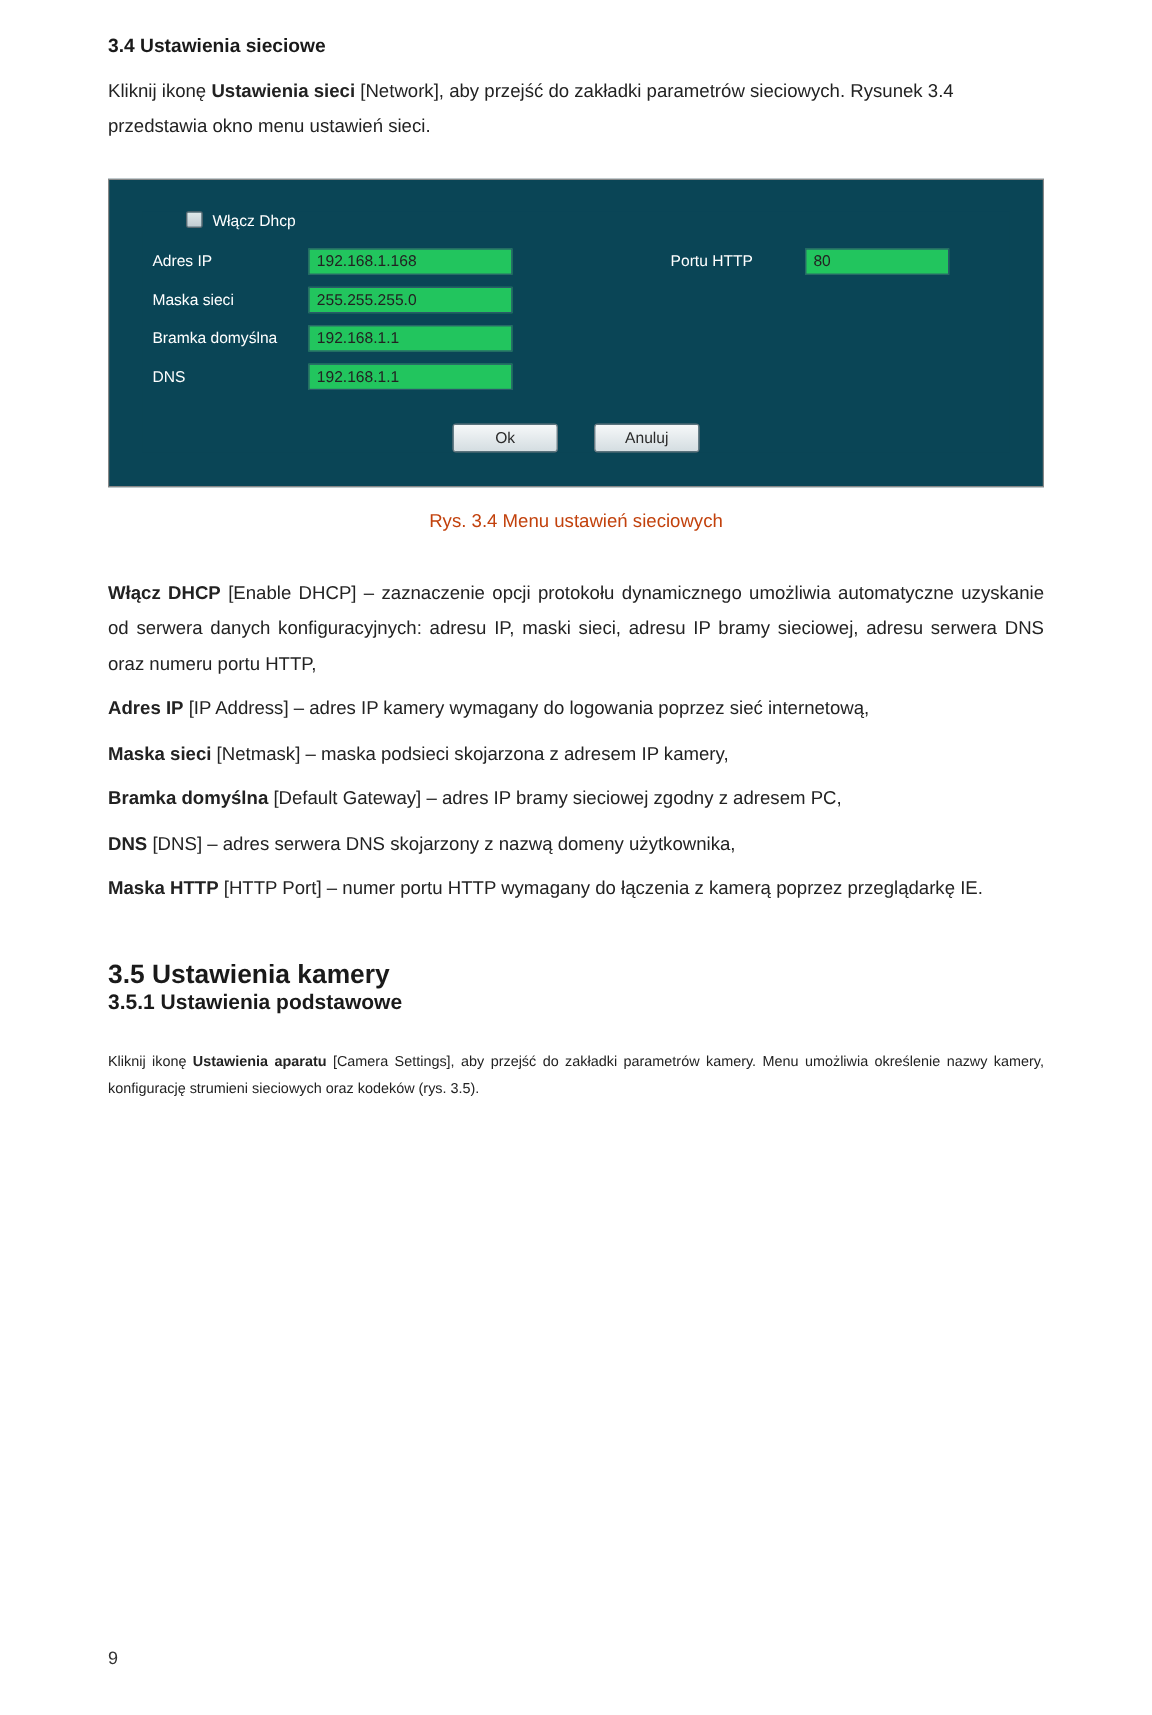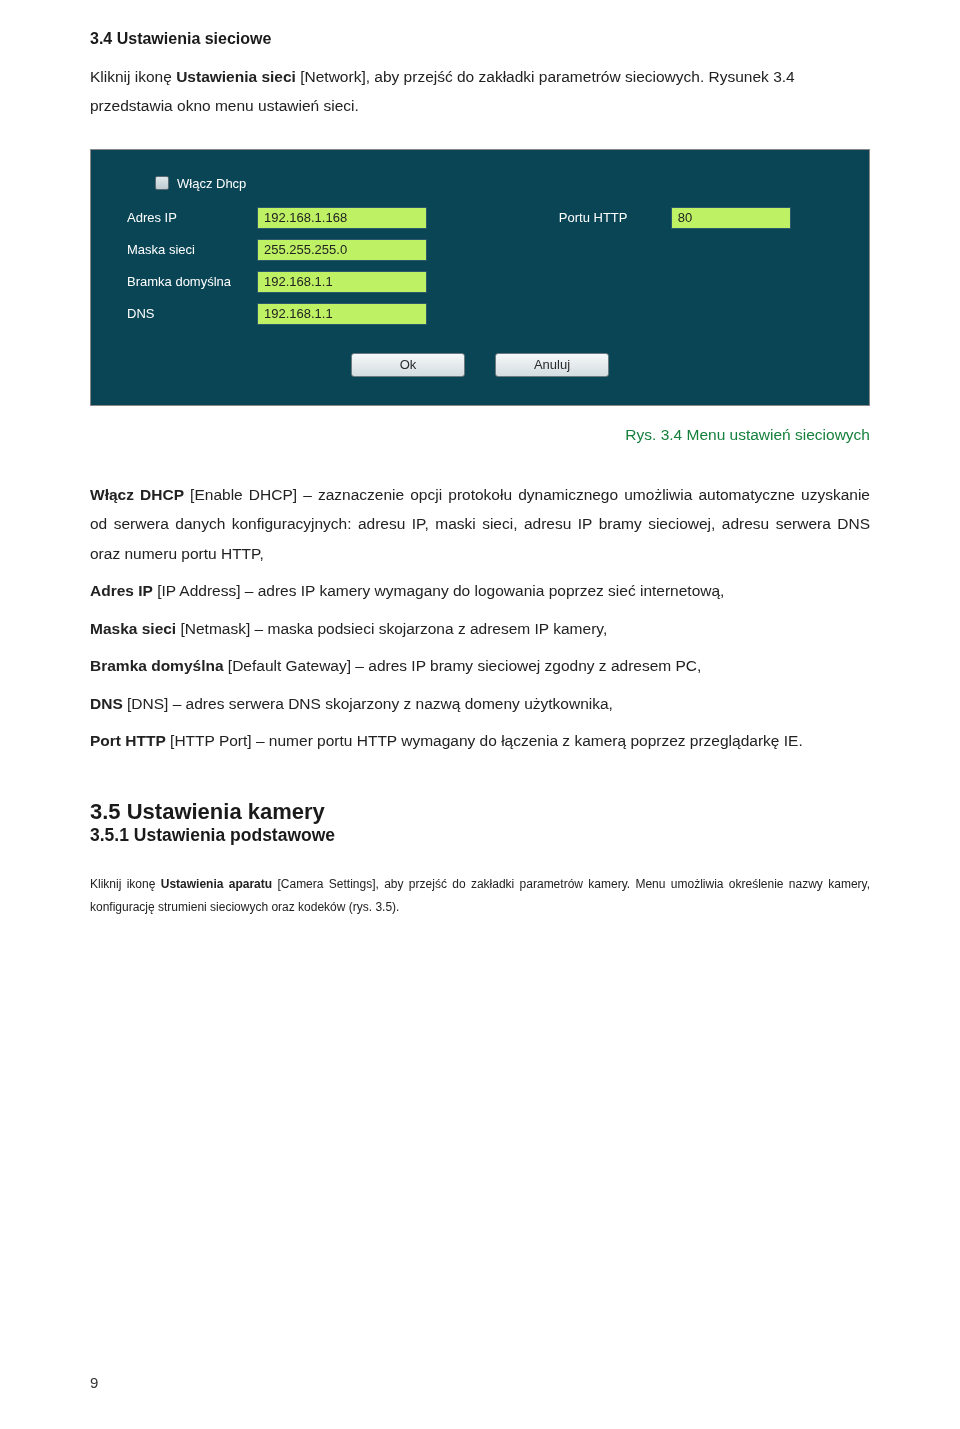--- a/index.html
+++ b/index.html
@@ -67,48 +67,48 @@
   }
   .form-label {
     color: #fff;
     font-size: 13px;
     width: 130px;
   }
   .form-input {
     flex: 1;
     max-width: 170px;
     height: 22px;
-    background: #bef264;
+    background: #22c55e;
     border: 1px solid #2b596a;
     font-size: 13px;
     padding: 0 6px;
     color: #222;
     font-family: inherit;
   }
   .button-row {
     display: flex;
     justify-content: center;
     gap: 30px;
     margin-top: 18px;
   }
   .ui-button {
-    width: 114px;
+    width: 88px;
     height: 24px;
     background: linear-gradient(#f6f8f9, #d4dde1);
     border: 1px solid #6a7a82;
     border-radius: 3px;
     font-size: 13px;
     color: #2a2a2a;
     cursor: pointer;
     font-family: inherit;
   }
   .caption {
-    text-align: right;
+    text-align: center;
     font-size: 15.5px;
-    color: #15803d;
+    color: #c2410c;
     margin-bottom: 36px;
   }
   .desc-block { margin-bottom: 8px; }
   .desc-block p {
     font-size: 15.5px;
     line-height: 1.9;
     text-align: justify;
     color: #222;
   }
   h2.heading35 {
@@ -198,21 +198,21 @@
 <div class="desc-block">
   <p><span class="bold">Maska sieci</span><span> [Netmask] – maska podsieci skojarzona z adresem IP kamery,</span></p>
 </div>
 <div class="desc-block">
   <p><span class="bold">Bramka domyślna</span><span> [Default Gateway] – adres IP bramy sieciowej zgodny z adresem PC,</span></p>
 </div>
 <div class="desc-block">
   <p><span class="bold">DNS</span><span> [DNS] – adres serwera DNS skojarzony z nazwą domeny użytkownika,</span></p>
 </div>
 <div class="desc-block">
-  <p><span class="bold">Port HTTP</span><span> [HTTP Port] – numer portu HTTP wymagany do łączenia z kamerą poprzez przeglądarkę IE.</span></p>
+  <p><span class="bold">Maska HTTP</span><span> [HTTP Port] – numer portu HTTP wymagany do łączenia z kamerą poprzez przeglądarkę IE.</span></p>
 </div>
 
 <h2 class="heading35">3.5 Ustawienia kamery</h2>
 <h3 class="sub-heading">3.5.1 Ustawienia podstawowe</h3>
 <p class="sec35-text">
   <span>Kliknij ikonę </span><span class="bold">Ustawienia aparatu</span><span> [Camera Settings], aby przejść do zakładki parametrów kamery. Menu umożliwia określenie nazwy kamery, konfigurację strumieni sieciowych oraz kodeków (rys. 3.5).</span>
 </p>
 
 <div class="page-number">9</div>
 

